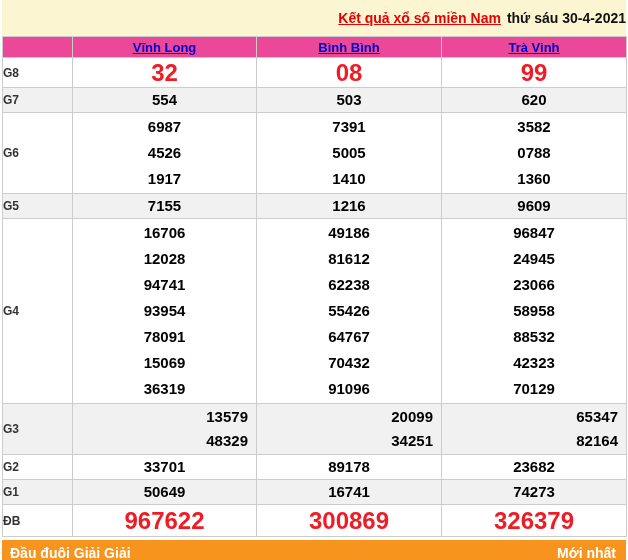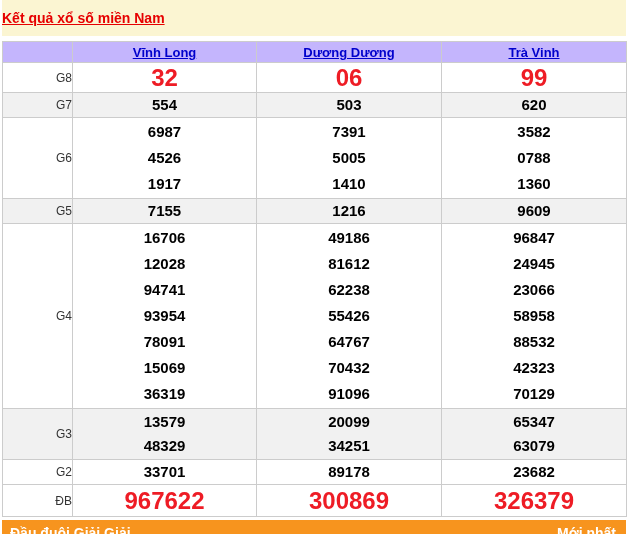--- a/index.html
+++ b/index.html
@@ -7,84 +7,85 @@
     --cream: #fbf5d2; --stripe: #f1f1f1; --orange: #f7941e; --border: #cccccc;
   }
   * { box-sizing: border-box; }
   body {
     margin: 0; width: 628px; height: 560px; overflow: hidden;
     background: #fff; font-family: "Liberation Sans", "DejaVu Sans", sans-serif;
   }
   .widget { padding: 0 2px; }
   .title-bar {
     background: var(--cream); height: 36px; display: flex;
-    align-items: center; justify-content: space-between; gap: 6px;
-    font-size: 14px; font-weight: 700; margin-bottom: 5px;
+    align-items: center; justify-content: flex-end; gap: 6px;
+    font-size: 14px; font-weight: 700; 
   }
   .title-link { color: var(--title-red); text-decoration: underline; cursor: pointer; }
   .title-date { color: #111; }
   table { width: 624px; border-collapse: collapse; table-layout: fixed; }
   th, td { border: 1px solid var(--border); padding: 0; }
-  thead th { height: 21px; background: #c4b5fd; }
+  thead th { height: 21px; background: #ec4899; }
   thead a {
     color: var(--blue); font-weight: 700; font-size: 13px;
     text-decoration: underline; cursor: pointer;
   }
   tbody th {
-    font-weight: 400; font-size: 12px; color: #333; text-align: right;
+    font-weight: 700; font-size: 12px; color: #333; text-align: left;
   }
   td { text-align: center; padding: 1px 8px; vertical-align: middle; }
   .line { font-weight: 700; font-size: 15px; color: #000; line-height: 26px; }
   tr.single .line { line-height: 22px; }
-  tr[data-label="G3"] .line { line-height: 24px; }
+  tr[data-label="G3"] .line { line-height: 24px; text-align: right; }
   tr.hl .line { font-size: 24px; color: var(--red); }
   tr[data-label="G8"] .line { line-height: 27px; }
   tr[data-label="ĐB"] .line { line-height: 29px; }
   tr.stripe { background: var(--stripe); }
   .footer-bar {
-    margin-top: 3px; background: var(--orange); height: 14px;
+    margin-top: 3px; background: var(--orange); height: 20px;
     overflow: hidden; color: #fff; font-weight: 700;
   }
   .footer-inner {
     display: flex; justify-content: space-between; align-items: flex-start;
     padding: 4px 10px 0 8px; font-size: 14px; line-height: 18px; white-space: nowrap;
   }
 </style>
 </head>
 <body>
 
 <div class="widget">
 
   <div class="title-bar">
     <a class="title-link">Kết quả xổ số miền Nam</a>
+    <span class="title-date">thứ sáu 30-4-2021</span>
   </div>
 
   <table>
     <colgroup>
       <col style="width:70px">
       <col style="width:184px">
         <col style="width:185px">
         <col style="width:185px">
     </colgroup>
     <thead>
       <tr>
         <th></th>
       <th><a>Vĩnh Long</a></th>
-          <th><a>Dương Dương</a></th>
+          <th><a>Bình Bình</a></th>
           <th><a>Trà Vinh</a></th>
         </tr>
     </thead>
     <tbody>
         <tr data-label="G8" class="hl single">
           <th>G8</th>
           <td>
             <div class="line">32</div>
           </td>
           <td>
-            <div class="line">06</div>
+            <div class="line">08</div>
           </td>
           <td>
             <div class="line">99</div>
           </td>
         </tr>
         <tr data-label="G7" class="stripe single">
           <th>G7</th>
           <td>
             <div class="line">554</div>
           </td>
@@ -160,33 +161,45 @@
           <td>
             <div class="line">13579</div>
             <div class="line">48329</div>
           </td>
           <td>
             <div class="line">20099</div>
             <div class="line">34251</div>
           </td>
           <td>
             <div class="line">65347</div>
-            <div class="line">63079</div>
+            <div class="line">82164</div>
           </td>
         </tr>
         <tr data-label="G2" class="single">
           <th>G2</th>
           <td>
             <div class="line">33701</div>
           </td>
           <td>
             <div class="line">89178</div>
           </td>
           <td>
             <div class="line">23682</div>
+          </td>
+        </tr>
+        <tr data-label="G1" class="stripe single">
+          <th>G1</th>
+          <td>
+            <div class="line">50649</div>
+          </td>
+          <td>
+            <div class="line">16741</div>
+          </td>
+          <td>
+            <div class="line">74273</div>
           </td>
         </tr>
         <tr data-label="ĐB" class="hl single">
           <th>ĐB</th>
           <td>
             <div class="line">967622</div>
           </td>
           <td>
             <div class="line">300869</div>
           </td>

